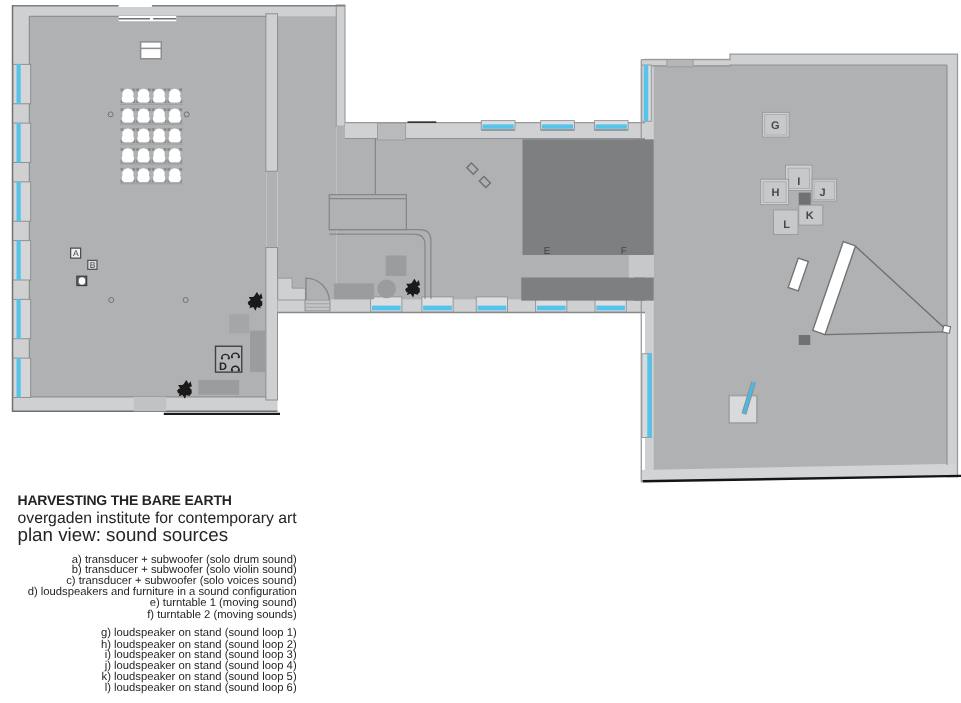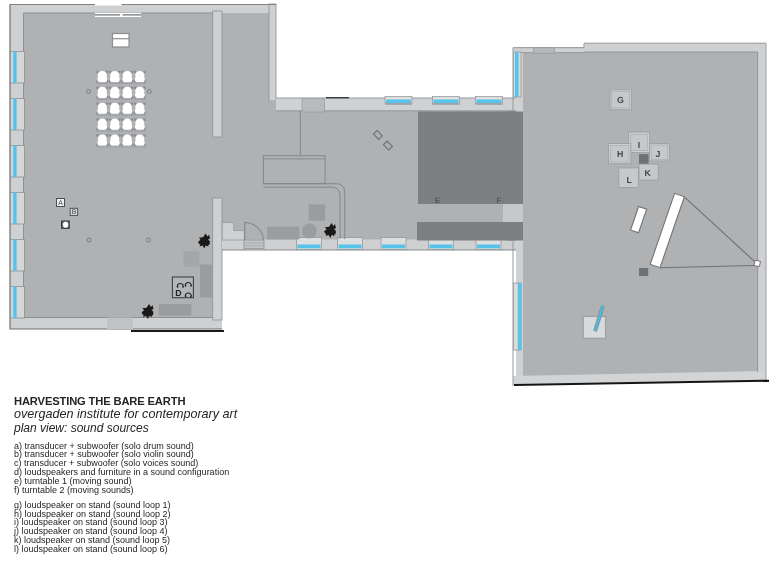--- a/index.html
+++ b/index.html
@@ -227,22 +227,22 @@
 <path d="M 602.9 305.7 L 595.1 331.2" stroke="#4ab9e4" stroke-width="2.4"></path>
 
 <use href="#plant" x="146.5" y="308"></use>
 <use href="#plant" x="203" y="237.5"></use>
 <use href="#plant" x="329" y="227"></use>
 
 </svg>
 
 <div style="position:absolute;left:14px;top:395px;color:#242424;">
   <div style="font-size:11.2px;font-weight:bold;letter-spacing:-0.15px;line-height:12px;">HARVESTING THE BARE EARTH</div>
-  <div style="font-size:12.6px;line-height:13.8px;margin-top:1px;font-style:italic;">overgaden institute for contemporary art<br><span style="font-size:12px;">plan view: sound sources</span></div>
-  <div style="font-size:9px;line-height:8.85px;margin-top:6px;">
+  <div style="font-size:12.6px;line-height:13.8px;margin-top:1px;">overgaden institute for contemporary art<br><span style="font-size:15px;">plan view: sound sources</span></div>
+  <div style="font-size:9px;line-height:8.85px;margin-top:6px;text-align:right;">
     a) transducer + subwoofer (solo drum sound)<br>
     b) transducer + subwoofer (solo violin sound)<br>
     c) transducer + subwoofer (solo voices sound)<br>
     d) loudspeakers and furniture in a sound configuration<br>
     e) turntable 1 (moving sound)<br>
     f) turntable 2 (moving sounds)<br>
     <span style="display:inline-block;margin-top:6px;">g) loudspeaker on stand (sound loop 1)</span><br>
     h) loudspeaker on stand (sound loop 2)<br>
     i) loudspeaker on stand (sound loop 3)<br>
     j) loudspeaker on stand (sound loop 4)<br>

